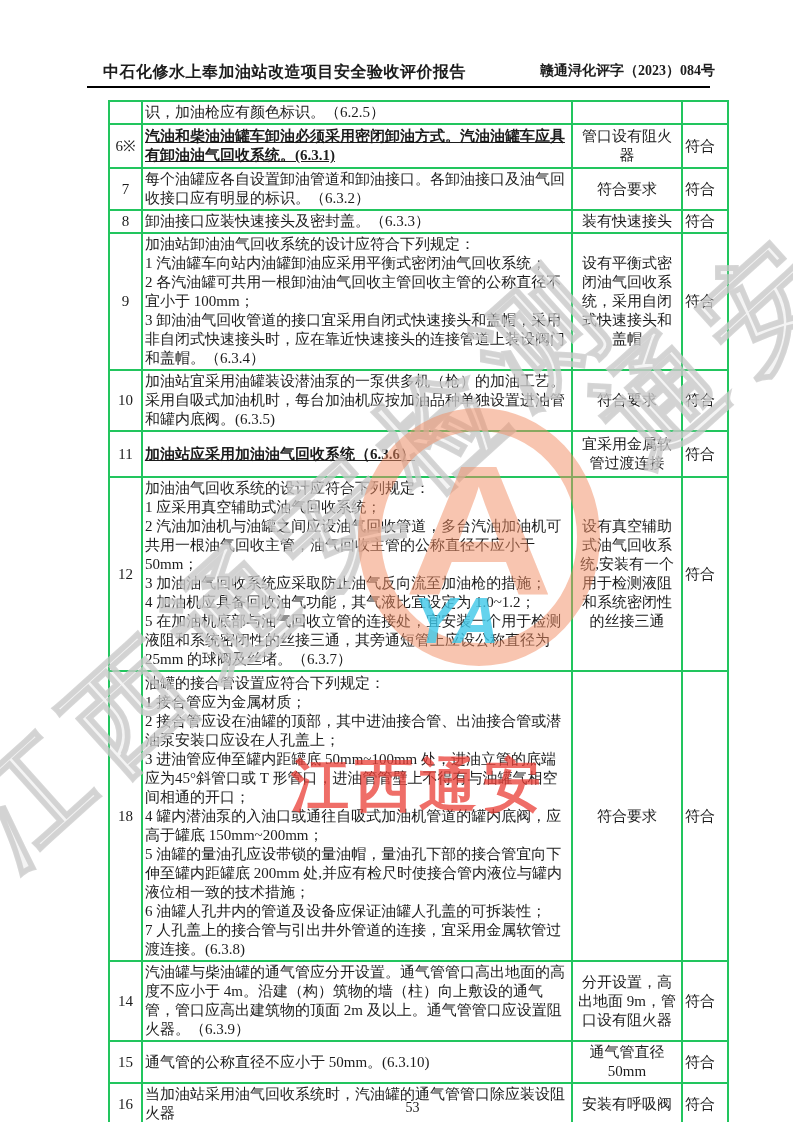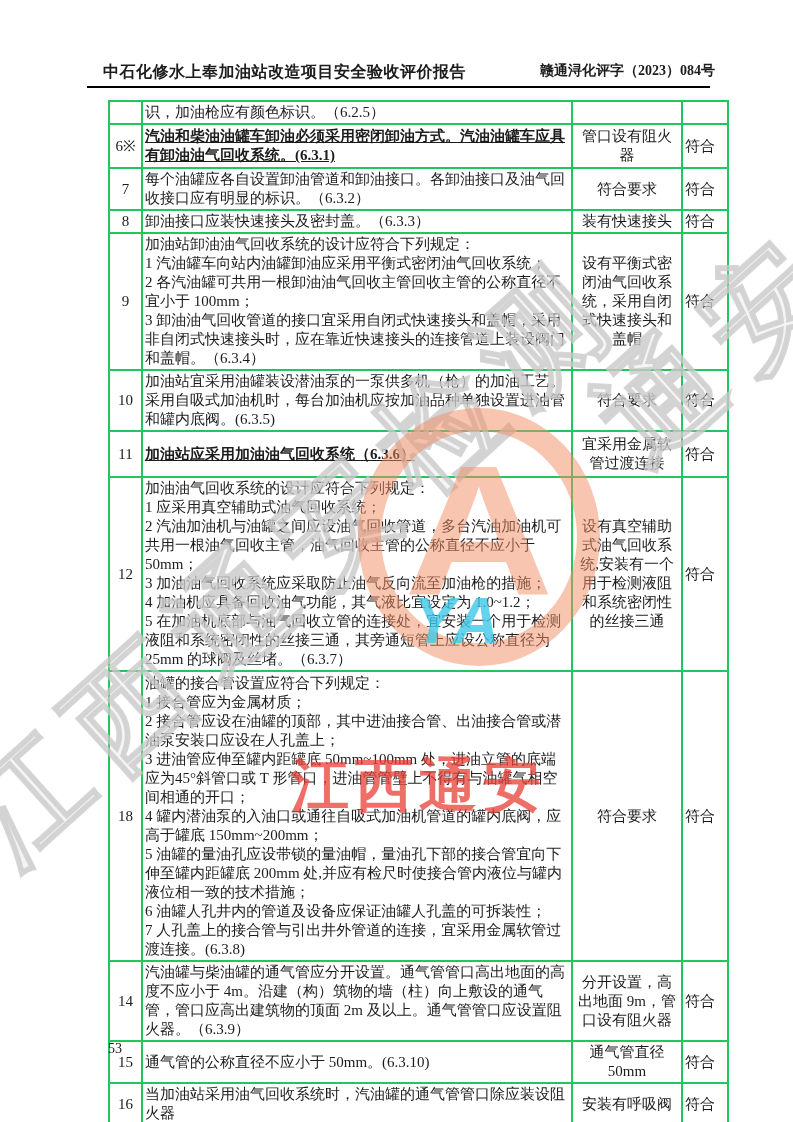--- a/index.html
+++ b/index.html
@@ -42,22 +42,22 @@
   td.c-text{width:424px;text-align:left;white-space:pre-line;}
   td.c-meas{width:104px;text-align:center;white-space:pre-line;}
   td.c-res{width:40px;text-align:left;}
   tr.row-bold td.c-text{font-weight:bold;text-decoration:underline;}
   tr.r0{height:22px;} tr.r1{height:44px;} tr.r2{height:41px;} tr.r3{height:22px;}
   tr.r4{height:137px;} tr.r5{height:44px;} tr.r6{height:46px;} tr.r7{height:167px;}
   tr.r8{height:290px;} tr.r9{height:64px;} tr.r10{height:22px;margin-top:24px;} tr.r11{height:22px;}
 
   
   .footer{
-    position:absolute;left:108px;top:1041px;width:609px;
-    font-size:14px;
+    position:absolute;left:108px;top:1100px;width:609px;
+    text-align:center;font-size:14px;
   }
 
   
   .wm{position:absolute;inset:0;pointer-events:none;}
   .wm-gray{
     position:absolute;
     font-family:"Liberation Sans", sans-serif;
     font-weight:bold;
     font-size:118px;letter-spacing:20px;
     color:rgba(205,205,205,0.22);

